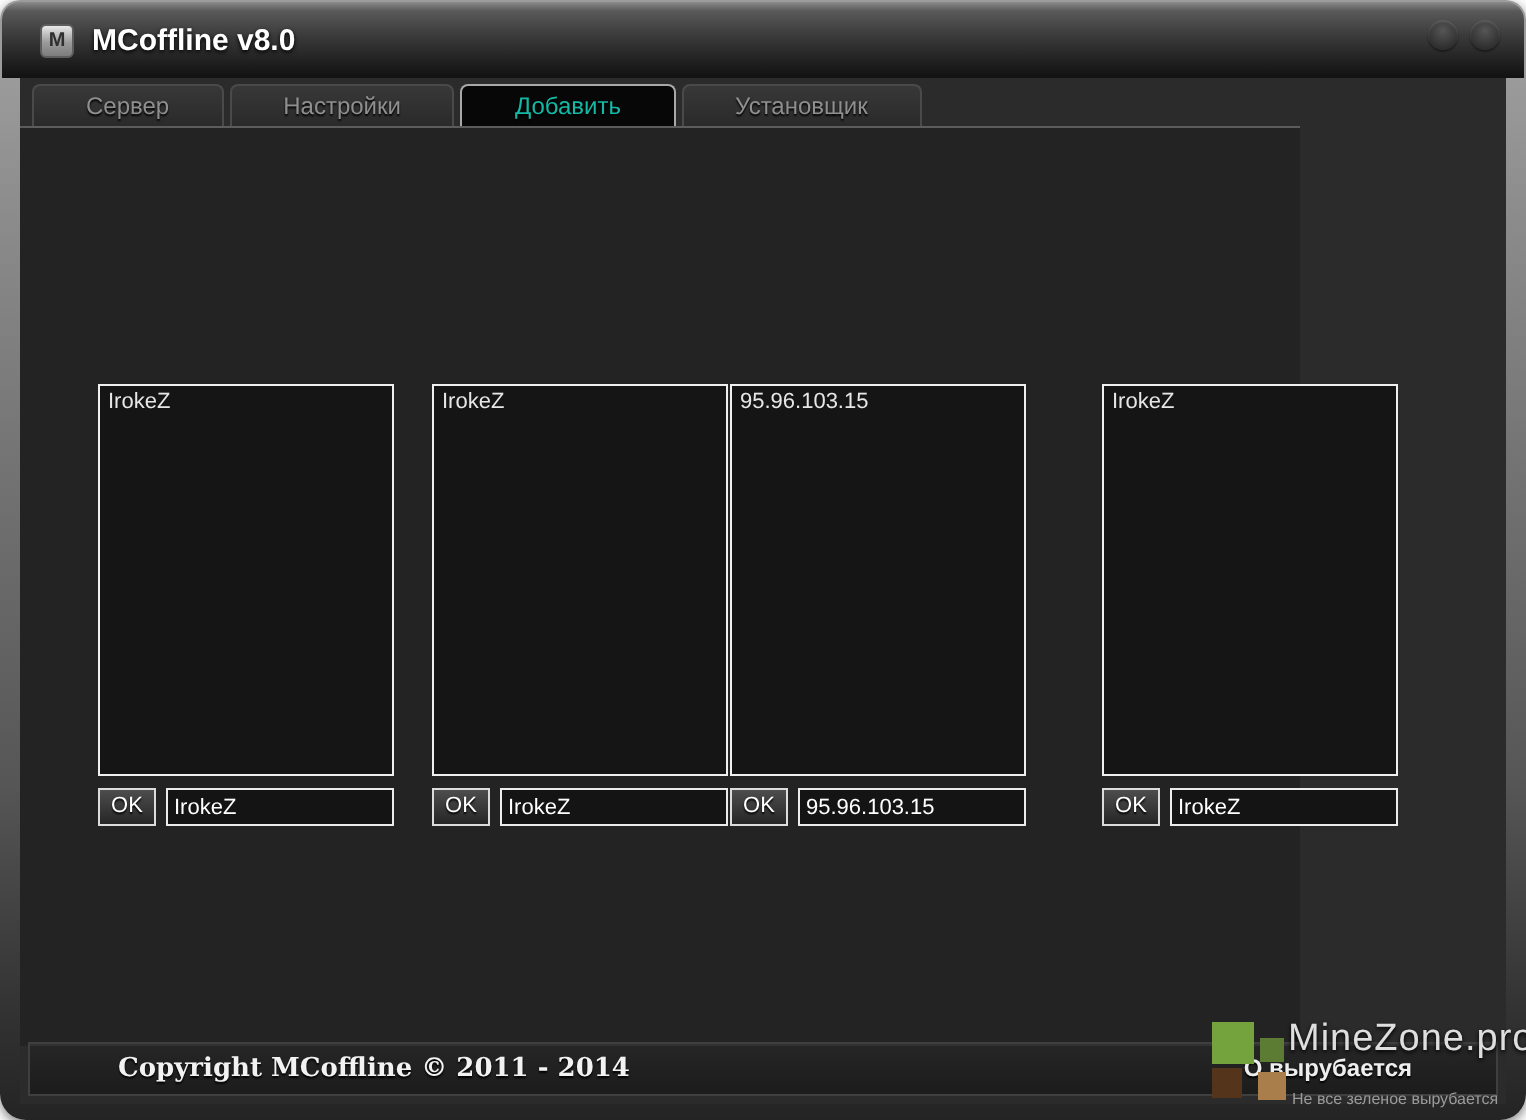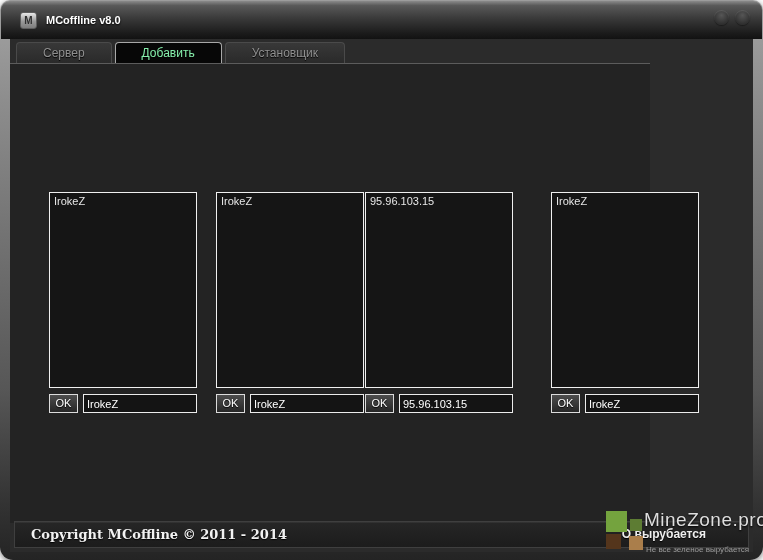--- a/index.html
+++ b/index.html
@@ -19,42 +19,42 @@
     background:linear-gradient(180deg,#8a8a8a 0%,#595959 12%,#3a3a3a 45%,#1b1b1b 85%,#121212 100%);
     display:flex; align-items:center;
   }
   .app-icon {
     margin-left:19px; width:17px; height:17px; border-radius:3px;
     background:linear-gradient(180deg,#e8e8e8,#9a9a9a 55%,#7d7d7d);
     border:1px solid #5d5d5d;
     display:flex; align-items:center; justify-content:center;
     color:#2f2f2f; font-size:10px; font-weight:bold;
   }
-  .title-text { margin-left:9px; color:#fff; font-size:11px; font-weight:bold; text-shadow:0 1px 2px #000; }
+  .title-text { margin-left:9px; color:#fff; font-size:15px; font-weight:bold; text-shadow:0 1px 2px #000; }
   .win-controls { position:absolute; right:12px; top:9px; display:flex; gap:6px; }
   .win-dot {
     width:15px; height:15px; border-radius:50%;
     background:radial-gradient(circle at 50% 35%, #565656, #303030 70%, #262626);
     box-shadow:inset 0 1px 1px rgba(255,255,255,.15), 0 1px 1px rgba(0,0,0,.4);
     cursor:pointer;
   }
 
   
   .inner { position:absolute; left:10px; top:39px; width:743px; height:513px; background:#2b2b2b; }
 
   
   .tabstrip { position:absolute; left:6px; top:3px; height:21px; display:flex; gap:3px; }
   .tab {
     height:21px; padding:0 26px; line-height:20px; font-size:12px;
     color:#8f8f8f; background:linear-gradient(180deg,#383838,#2a2a2a);
     border:1px solid #4a4a4a; border-bottom:none; border-radius:4px 4px 0 0;
     cursor:pointer; text-shadow:0 1px 1px #000;
   }
   .tab.active {
-    color:#86efac; background:#070707; border-color:#a8a8a8;
+    color:#14b8a6; background:#070707; border-color:#a8a8a8;
     position:relative; z-index:2;
   }
 
   
   .panel {
     position:absolute; left:0; top:24px; width:640px; height:460px;
     background:#232323; border-top:1px solid #5c5c5c;
   }
 
   
@@ -76,21 +76,21 @@
     margin-left:5px; width:114px; height:19px;
     background:#141414; border:1px solid #ececec; color:#fff;
     font-size:11px; font-family:"Liberation Sans", sans-serif; padding:0 3px; outline:none;
   }
 
   
   .statusbar {
     position:absolute; left:4px; bottom:4px; width:735px; height:27px;
     background:linear-gradient(180deg,#262626,#1c1c1c);
     border:1px solid #3f3f3f; box-shadow:inset 0 1px 0 rgba(255,255,255,.06);
-    display:flex; align-items:center;
+    display:flex; align-items:center;padding-left:28px;
   }
   .copyright {
     margin-left:16px; color:#f2f2f2; font-size:13px; font-weight:bold;
     font-family:"DejaVu Serif", serif; text-shadow:0 1px 1px #000;
   }
   .about {
     position:absolute; right:42px; top:5px; color:#eee; font-size:12px; font-weight:bold;
     cursor:pointer; text-shadow:0 1px 1px #000;
   }
 
@@ -120,20 +120,21 @@
     <div class="win-controls">
       <div class="win-dot"></div>
       <div class="win-dot"></div>
     </div>
   </div>
 
   <div class="inner">
 
     <div class="tabstrip">
       <div class="tab">Сервер</div>
+      <div class="tab">Настройки</div>
       <div class="tab active">Добавить</div>
       <div class="tab">Установщик</div>
     </div>
 
     <div class="panel">
 
       <div class="col col1">
         <div class="listbox">
           <div class="list-item">IrokeZ</div>
         </div>

